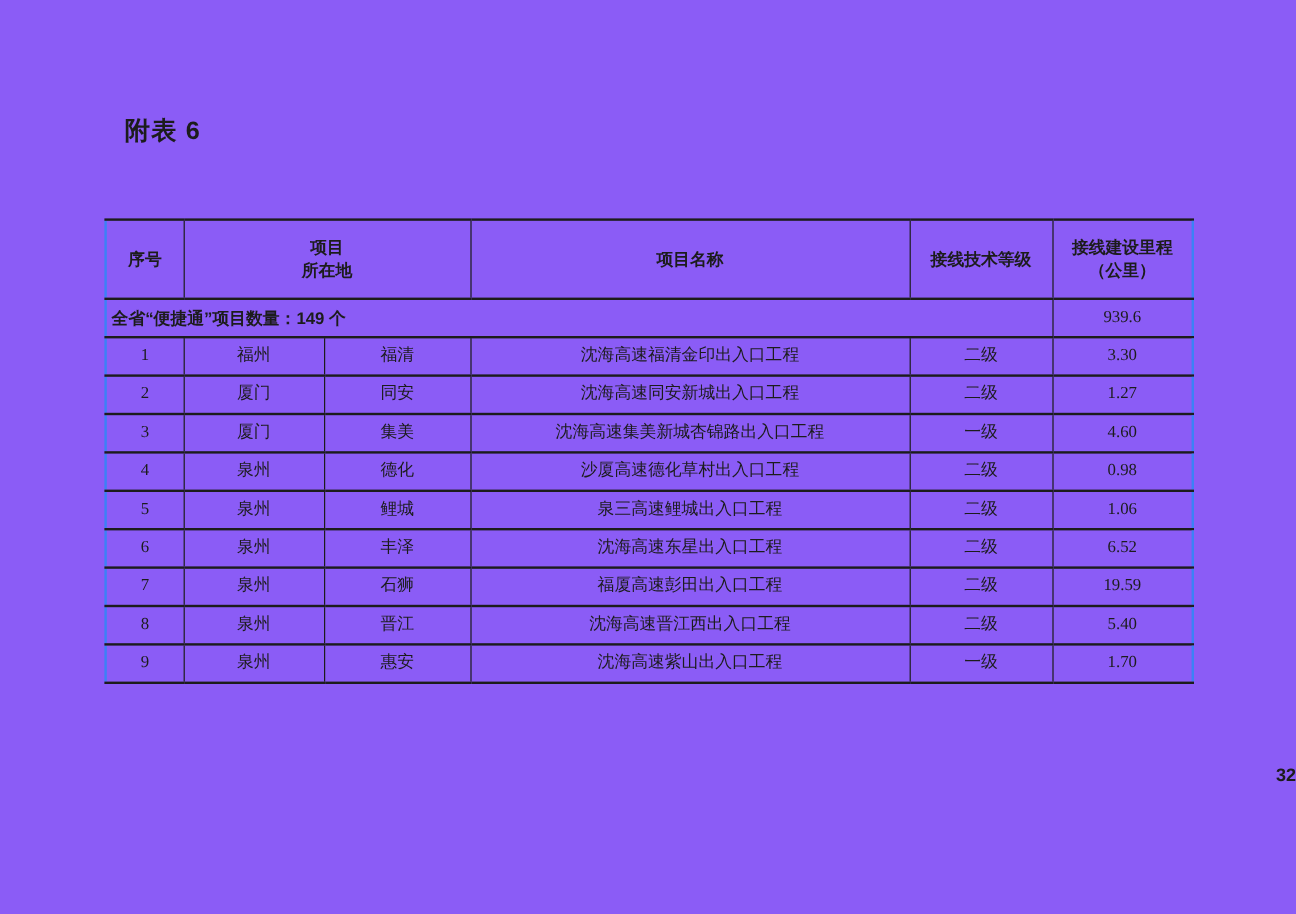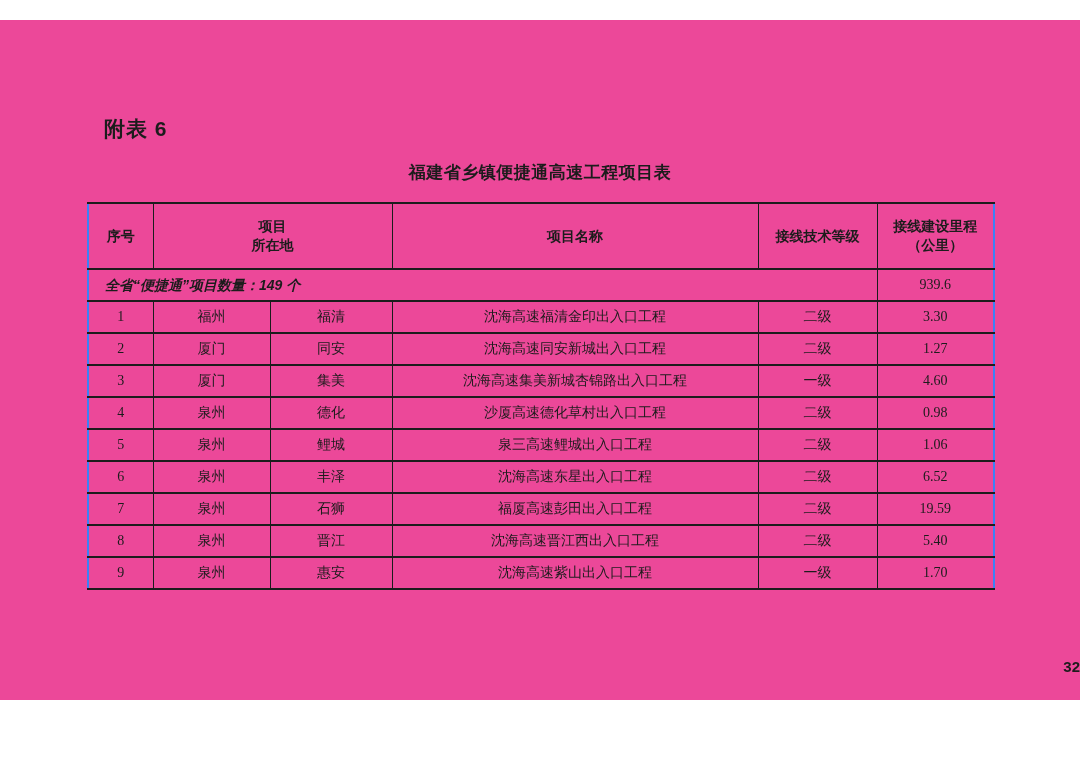--- a/index.html
+++ b/index.html
@@ -3,26 +3,25 @@
 <meta charset="utf-8">
 <style>
   html, body {
     margin: 0;
     padding: 0;
     background: #ffffff;
   }
   .page {
     position: relative;
     width: 1080px;
-    height: 680px;
-    background: #ec4899;
+    height: 762px;
+    background: #8b5cf6;
     font-family: "Liberation Serif", "DejaVu Serif", serif;
     color: #1c1c1c;
     overflow: hidden;
-    margin-top: 20px;
   }
   .appendix-label {
     position: absolute;
     left: 104px;
     top: 95px;
     font-size: 21px;
     font-weight: 700;
     font-family: "Liberation Sans", "DejaVu Sans", sans-serif;
     letter-spacing: 1px;
   }
@@ -62,44 +61,42 @@
   .project-table th {
     font-weight: 700;
     font-family: "Liberation Sans", "DejaVu Sans", sans-serif;
     height: 66px;
   }
   .project-table td {
     height: 32px;
   }
   .project-table td.summary-label {
     text-align: left;
-    padding-left: 16px;
-    font-weight: 700;
-    font-family: "Liberation Sans", "DejaVu Sans", sans-serif;
-    font-style: italic;
+    padding-left: 4px;
+    font-weight: 700;
+    font-family: "Liberation Sans", "DejaVu Sans", sans-serif;
   }
   .page-number {
     position: absolute;
     left: 0;
     top: 638px;
     width: 1080px;
     text-align: right;
     font-size: 15px;
     font-weight: 700;
     font-family: "Liberation Sans", "DejaVu Sans", sans-serif;
   }
 </style>
 </head>
 <body>
 
 <div class="page">
 
   <div class="appendix-label">附表 6</div>
 
-  <div class="table-title">福建省乡镇便捷通高速工程项目表</div>
 
   <table class="project-table">
     <colgroup>
       <col style="width:65px">
       <col style="width:117px">
       <col style="width:122px">
       <col style="width:366px">
       <col style="width:119px">
       <col style="width:117px">
     </colgroup>

